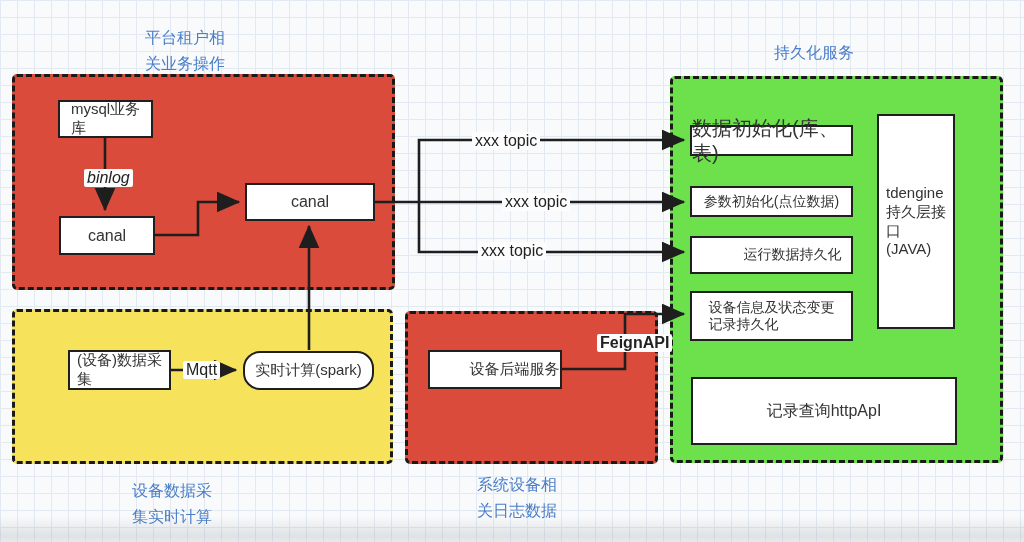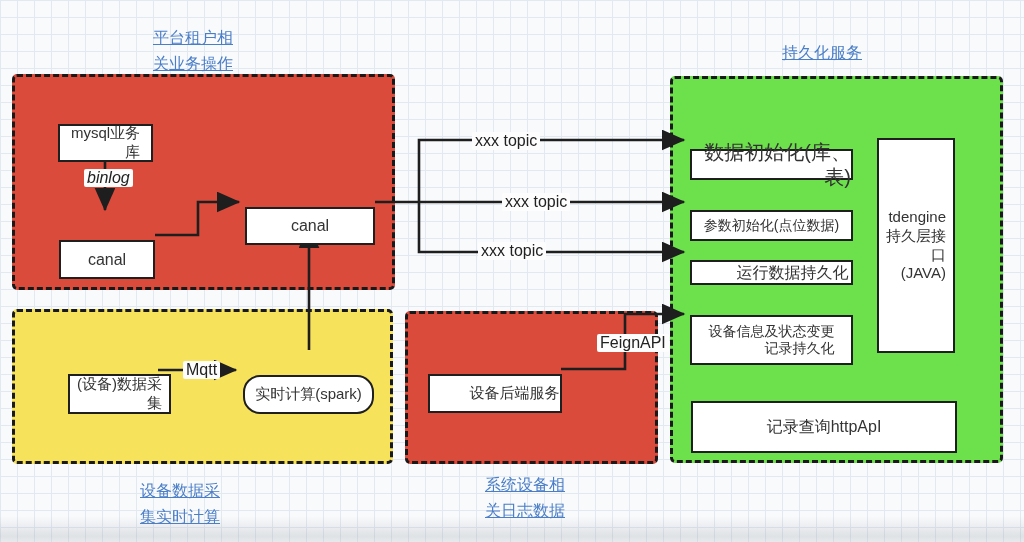--- a/index.html
+++ b/index.html
@@ -22,40 +22,38 @@
     border:3px dashed #191919;
     border-radius:5px;
     box-sizing:border-box;
   }
   .node{
     position:absolute;
     background:#ffffff;
     border:2px solid #1f1f1f;
     box-sizing:border-box;
     display:flex;align-items:center;justify-content:center;
-    text-align:right;
+    text-align:left;
     font-size:15px;line-height:1.25;color:#333;
     white-space:pre-line;
     z-index:3;
-    margin-top:24px;
   }
   .edge-label{
     position:absolute;
     background:#fdfdfd;
     padding:0 3px;
     font-size:16px;color:#222;
     line-height:1.15;
     z-index:4;
     border-radius:2px;
   }
   .section-label{
     position:absolute;
     font-size:16px;font-weight:500;
-    text-decoration:underline;
-    text-align:center;
+    text-align:left;
     line-height:1.6;
     white-space:pre-line;
     z-index:4;
     cursor:pointer;
   }
   svg.wires{position:absolute;left:0;top:0;z-index:2;pointer-events:none;}
   .page-curl{
     position:absolute;left:0;right:0;bottom:0;height:26px;z-index:5;
     background:linear-gradient(to bottom, rgba(130,140,150,0) 0%, rgba(130,140,150,0.22) 78%, rgba(190,196,202,0.30) 100%);
     pointer-events:none;
@@ -92,32 +90,32 @@
   <div class="node" style="left:58px;top:100px;width:95px;height:38px;">mysql业务
 库</div>
   <div class="node" style="left:59px;top:216px;width:96px;height:39px;font-size:16px;">canal</div>
   <div class="node" style="left:245px;top:183px;width:130px;height:38px;font-size:16px;">canal</div>
   <div class="node" style="left:68px;top:350px;width:103px;height:40px;">(设备)数据采
 集</div>
   <div class="node" style="left:243px;top:351px;width:131px;height:39px;border-radius:17px;">实时计算(spark)</div>
   <div class="node" style="left:428px;top:350px;width:134px;height:39px;padding-left:39px;">设备后端服务</div>
   <div class="node" style="left:690px;top:125px;width:163px;height:31px;font-size:20px;">数据初始化(库、表)</div>
   <div class="node" style="left:690px;top:186px;width:163px;height:31px;font-size:14px;">参数初始化(点位数据)</div>
-  <div class="node" style="left:690px;top:236px;width:163px;height:25px;font-size:16px;padding-left:42px;">运行数据持久化</div>
+  <div class="node" style="left:690px;top:236px;width:163px;height:38px;font-size:14px;padding-left:42px;">运行数据持久化</div>
   <div class="node" style="left:690px;top:291px;width:163px;height:50px;font-size:14px;">设备信息及状态变更
 记录持久化</div>
-  <div class="node" style="left:691px;top:377px;width:266px;height:52px;font-size:16px;">记录查询httpApI</div>
+  <div class="node" style="left:691px;top:377px;width:266px;height:68px;font-size:16px;">记录查询httpApI</div>
   <div class="node" style="left:877px;top:114px;width:78px;height:215px;">tdengine
 持久层接
 口
 (JAVA)</div>
 
   <div class="edge-label" style="left:84px;top:169px;font-style:italic;">binlog</div>
   <div class="edge-label" style="left:183px;top:361px;">Mqtt</div>
-  <div class="edge-label" style="left:597px;top:334px;">FeignAPI</div>
+  <div class="edge-label" style="left:597px;top:334px;font-weight:bold;">FeignAPI</div>
   <div class="edge-label" style="left:472px;top:132px;">xxx topic</div>
   <div class="edge-label" style="left:502px;top:193px;">xxx topic</div>
   <div class="edge-label" style="left:478px;top:242px;">xxx topic</div>
 
   <div class="section-label" style="left: 145px; top: 25px; width: 96px; color: rgb(74, 126, 199);">平台租户相
 关业务操作</div>
   <div class="section-label" style="left: 132px; top: 478px; width: 96px; color: rgb(74, 126, 199);">设备数据采
 集实时计算</div>
   <div class="section-label" style="left: 774px; top: 40px; width: 96px; color: rgb(74, 126, 199);">持久化服务</div>
   <div class="section-label" style="left: 477px; top: 472px; width: 96px; color: rgb(74, 126, 199);">系统设备相

